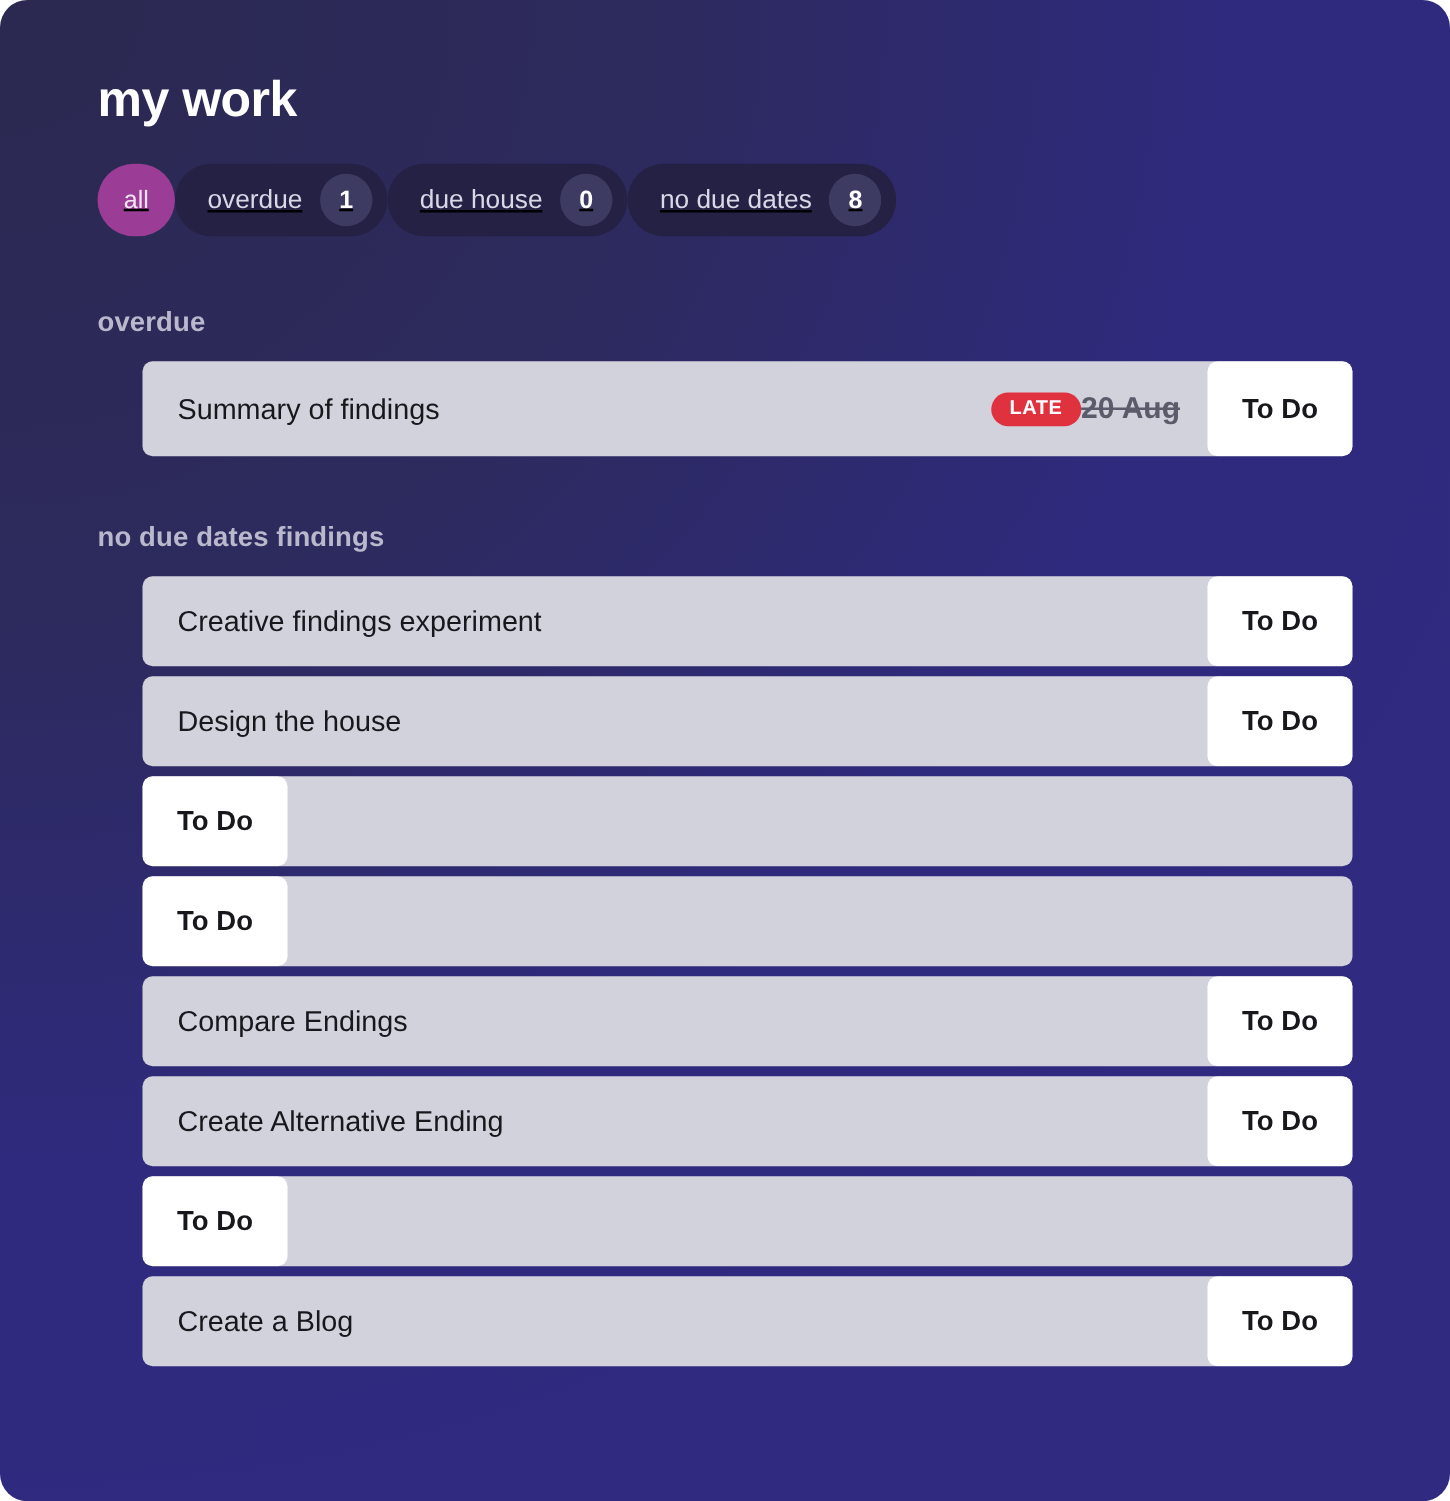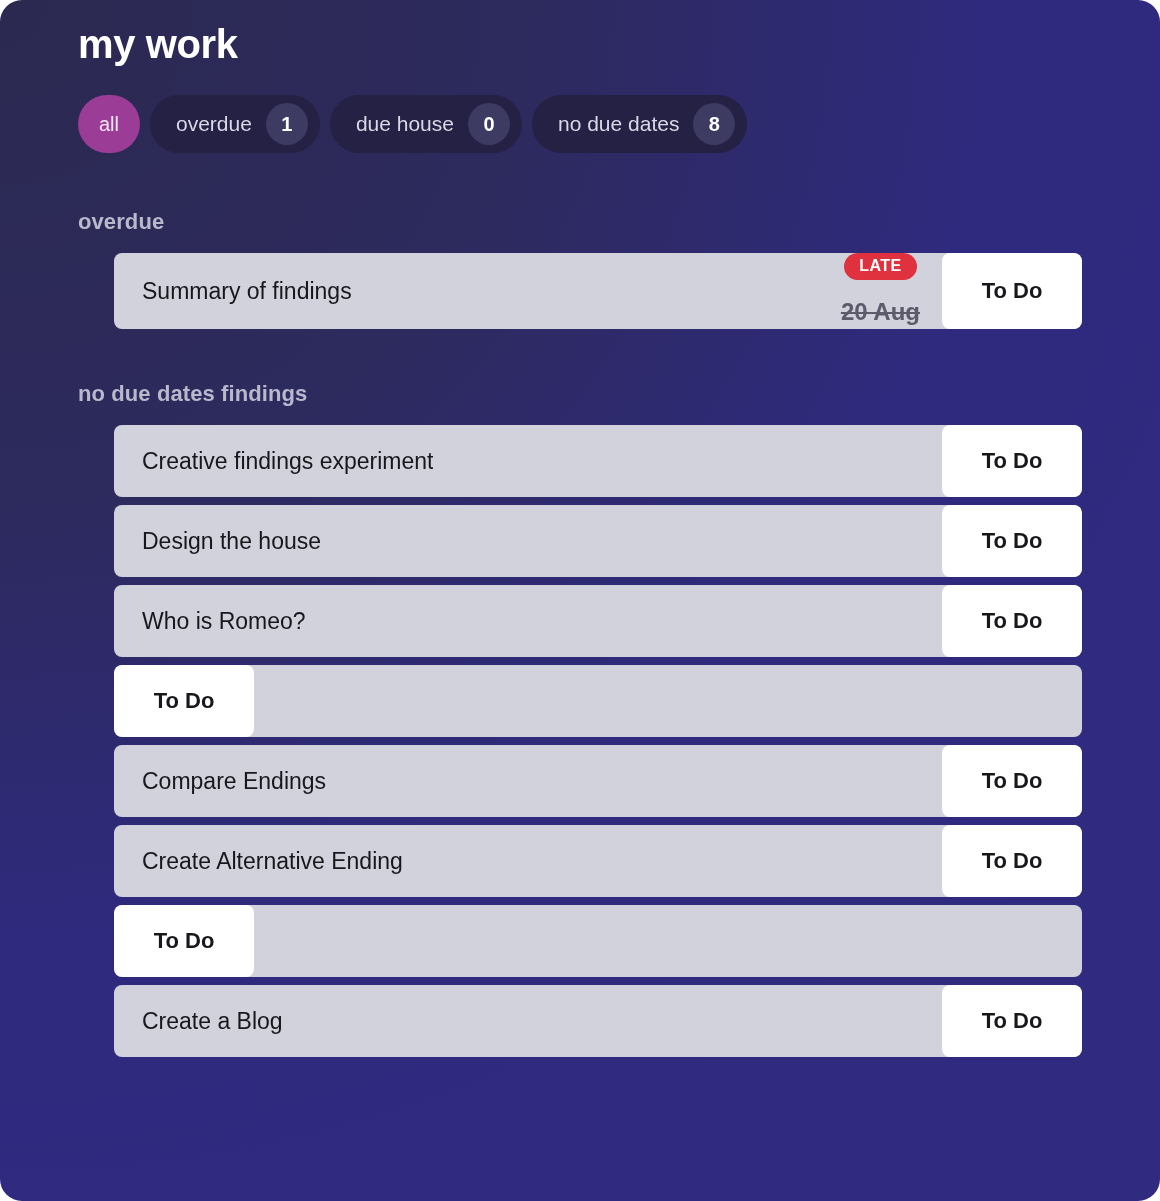--- a/index.html
+++ b/index.html
@@ -23,34 +23,34 @@
     border-radius: 22px;
     background:
       radial-gradient(120% 110% at 0% 0%, #2b2950 0%, #2d2a5e 38%, #2f2a7e 72%, #302a80 100%);
     overflow: hidden;
     padding: 0 78px;
   }
 
   
   .page-title {
     margin: 0;
-    padding-top: 24px;
+    padding-top: 60px;
     font-size: 40px;
     font-weight: bold;
     letter-spacing: -0.4px;
     color: #ffffff;
     line-height: 1.0;
   }
 
   
   .filter-bar {
     display: flex;
     align-items: flex-end;
-    gap: 10px;
     margin-top: 31px;
+    text-decoration: underline;
   }
   .pill {
     display: flex;
     align-items: center;
     height: 58px;
     border-radius: 29px;
     box-sizing: border-box;
     cursor: pointer;
     user-select: none;
   }
@@ -125,23 +125,21 @@
     font-size: 23px;
     color: #17171c;
     white-space: nowrap;
     overflow: hidden;
     text-overflow: ellipsis;
   }
 
   .task-meta {
     display: flex;
     align-items: center;
-    gap: 18px;
     padding-right: 22px;
-    flex-direction: column;
   }
   .late-badge {
     background: #e0313f;
     color: #ffffff;
     font-size: 16px;
     font-weight: bold;
     letter-spacing: 0.4px;
     border-radius: 14px;
     padding: 5px 15px 6px 15px;
     line-height: 1;
@@ -150,21 +148,21 @@
     font-size: 24px;
     font-weight: bold;
     color: #5b5b6b;
     text-decoration: line-through;
     text-decoration-thickness: 2px;
     white-space: nowrap;
   }
 
   .task-status {
     flex: 0 0 auto;
-    width: 140px;
+    width: 116px;
     background: #ffffff;
     border-radius: 8px;
     display: flex;
     align-items: center;
     justify-content: center;
     font-size: 22px;
     font-weight: bold;
     color: #17171c;
   }
 </style>
@@ -227,23 +225,20 @@
     </div>
 
     <div class="task-row">
       <div class="task-main">
         <span class="task-title">Design the house</span>
       </div>
       <div class="task-status">To Do</div>
     </div>
 
     <div class="task-row">
-      <div class="task-main">
-        <span class="task-title">Who is Romeo?</span>
-      </div>
       <div class="task-status">To Do</div>
     </div>
 
     <div class="task-row">
       <div class="task-status">To Do</div>
     </div>
 
     <div class="task-row">
       <div class="task-main">
         <span class="task-title">Compare Endings</span>

